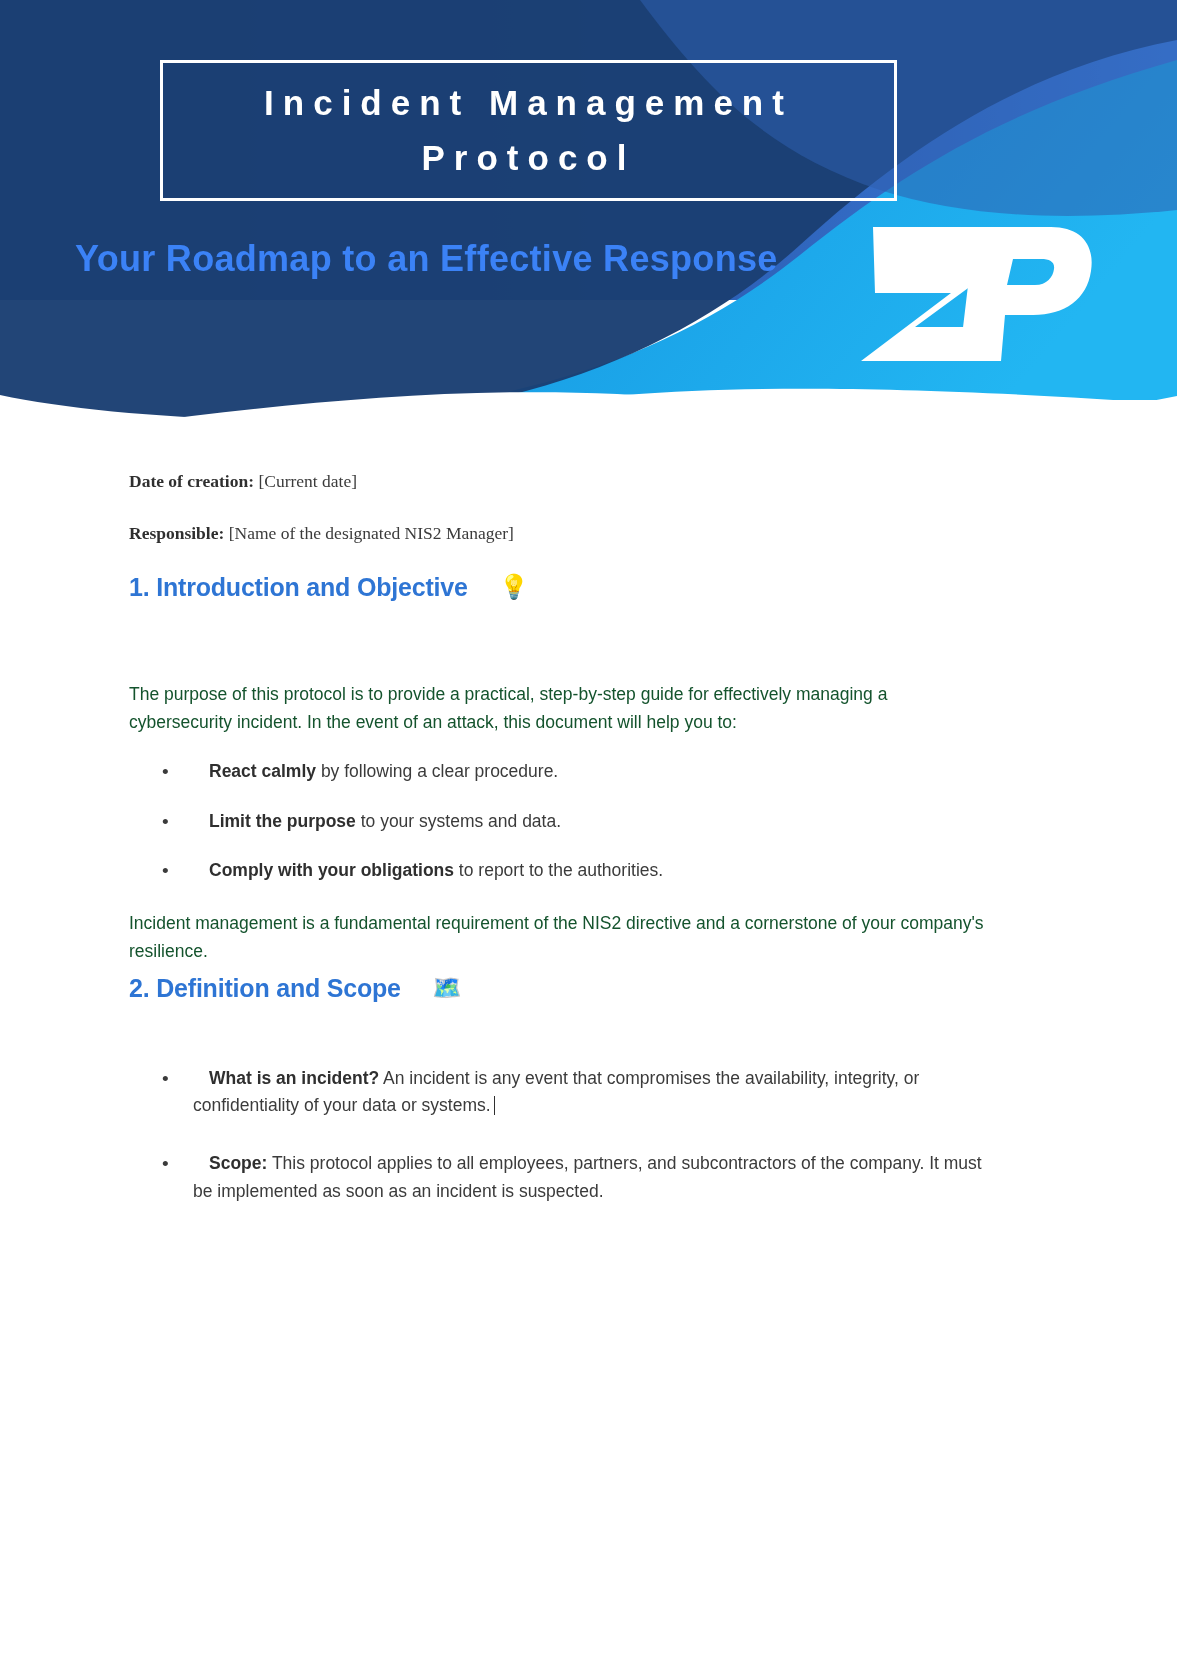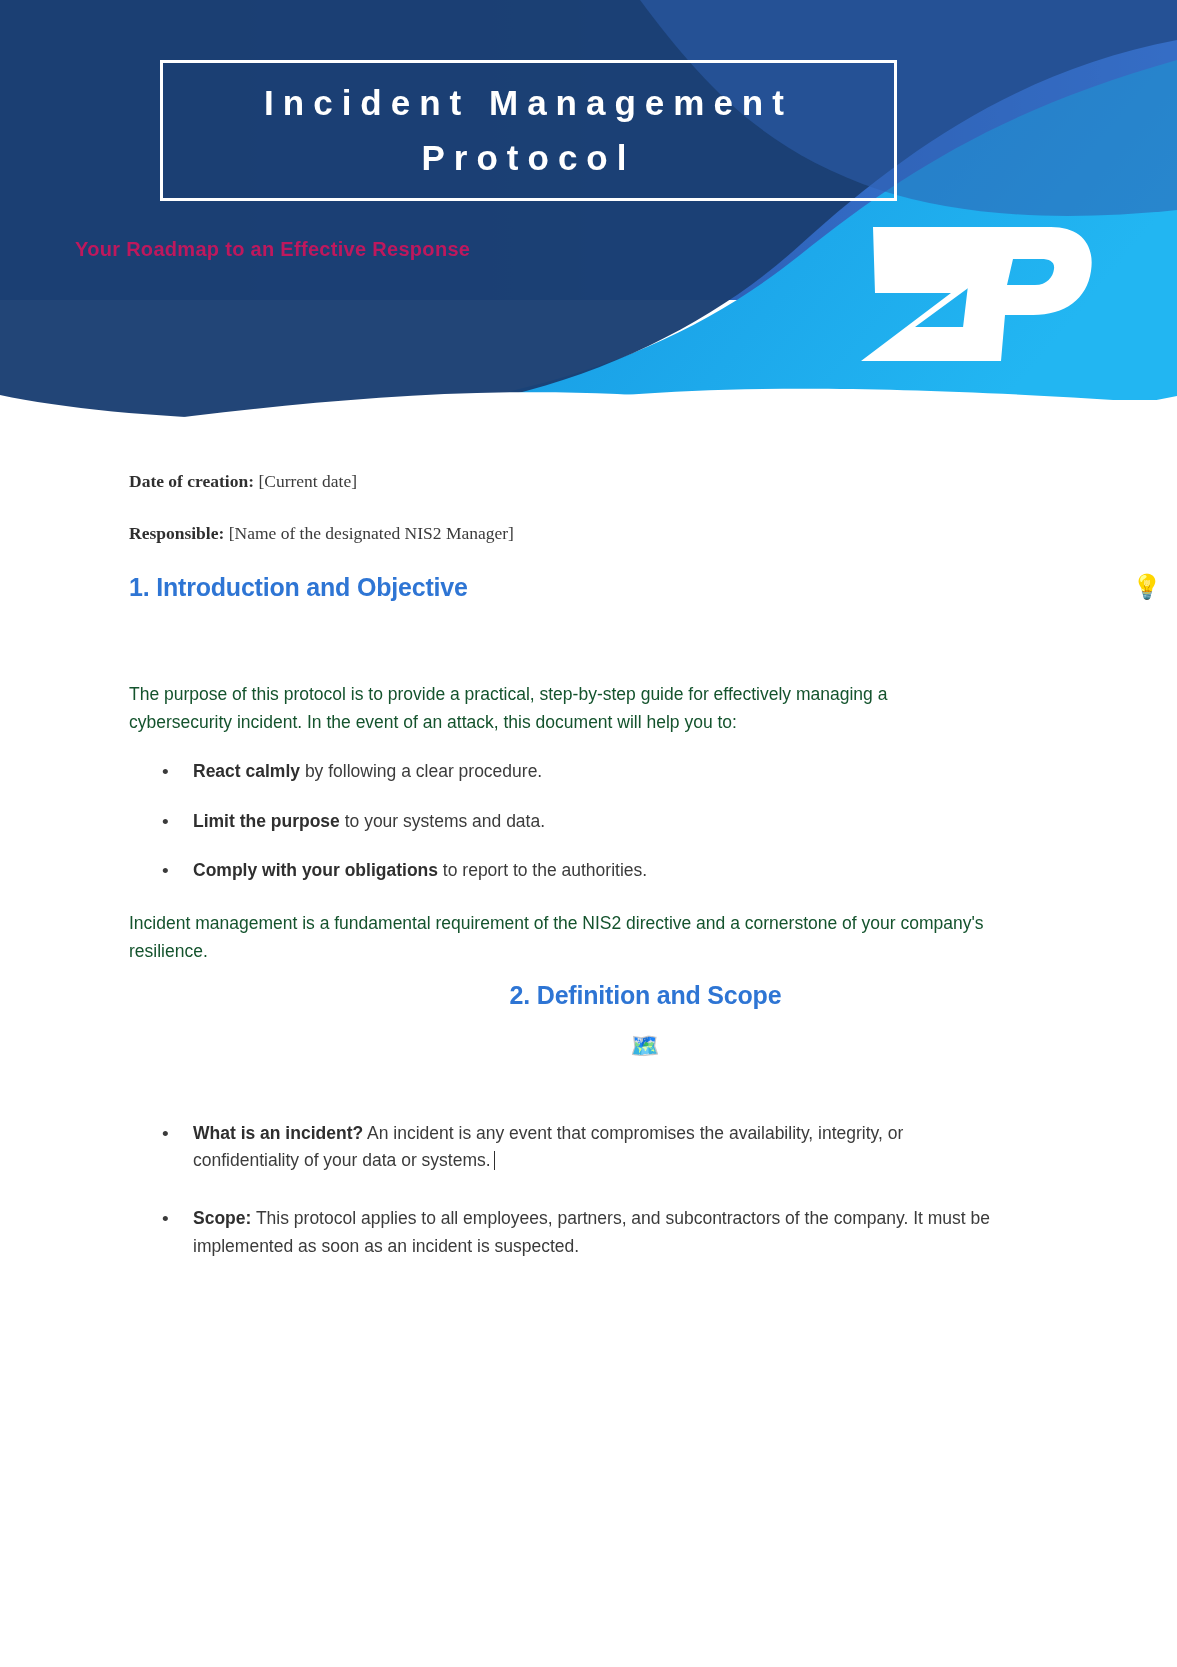--- a/index.html
+++ b/index.html
@@ -46,22 +46,22 @@
     font-weight: bold;
     letter-spacing: 9px;
     text-align: center;
     line-height: 1.55;
     font-family: "Liberation Sans", sans-serif;
   }
   .subtitle {
     position: absolute;
     left: 75px;
     top: 238px;
-    color: #be185d;
-    font-size: 20px;
+    color: #3b82f6;
+    font-size: 36px;
     font-weight: bold;
     letter-spacing: 0.3px;
     font-family: "Liberation Sans", sans-serif;
   }
   .logo-wrap {
     position: absolute;
     left: 855px;
     top: 215px;
     width: 240px;
     height: 155px;
@@ -83,34 +83,33 @@
     font-size: 17.5px;
     line-height: 1.5;
     margin: 0 0 26px 0;
     color: #3b3b3b;
     font-family: Liberation Serif, serif;
   }
   .meta p:first-child { margin-top: 38px; }
   .meta b { color: #2f2f2f; }
 
   h2.section {
-    margin: 15px;
+    margin: 8px;
     margin-left: 129px;
     font-size: 25px;
     color: #2e75d4;
     font-weight: bold;
     letter-spacing: -0.2px;
     font-family: "Liberation Sans", sans-serif;
     display: flex;
     align-items: center;
-    gap: 24px;
-    justify-content: space-between;
+    gap: 32px;
   }
   .sec1 { margin-top: 140px; }
-  .sec2 { margin-top: 128px; flex-direction: column; }
+  .sec2 { margin-top: 128px; }
   .emoji { font-size: 24px; line-height: 1; }
 
   .para {
     margin-left: 129px;
     margin-right: 185px;
     font-size: 17.5px;
     line-height: 1.62;
     color: #14532d;
     font-family: "Liberation Sans", sans-serif;
   }
@@ -144,21 +143,21 @@
   ul.sec2-list { margin-top: 62px; }
   ul.sec2-list li .cont { display: inline; }
   .caret {
     display: inline-block;
     width: 1px;
     height: 19px;
     background: #2f2f2f;
     vertical-align: -4px;
     margin-left: 3px;
   }
-  b.lead { color: #2f2f2f; }
+  b.lead { color: #2f2f2f; margin-left: 16px; }
 </style>
 </head>
 <body>
 
 <div class="banner">
   <svg class="banner-svg" width="1177" height="430" viewBox="0 0 1177 430">
     <defs>
       <linearGradient id="gradTop" x1="0" y1="0" x2="1" y2="0">
         <stop offset="0%" stop-color="#1d3f79"></stop>
         <stop offset="55%" stop-color="#2a5cb0"></stop>

